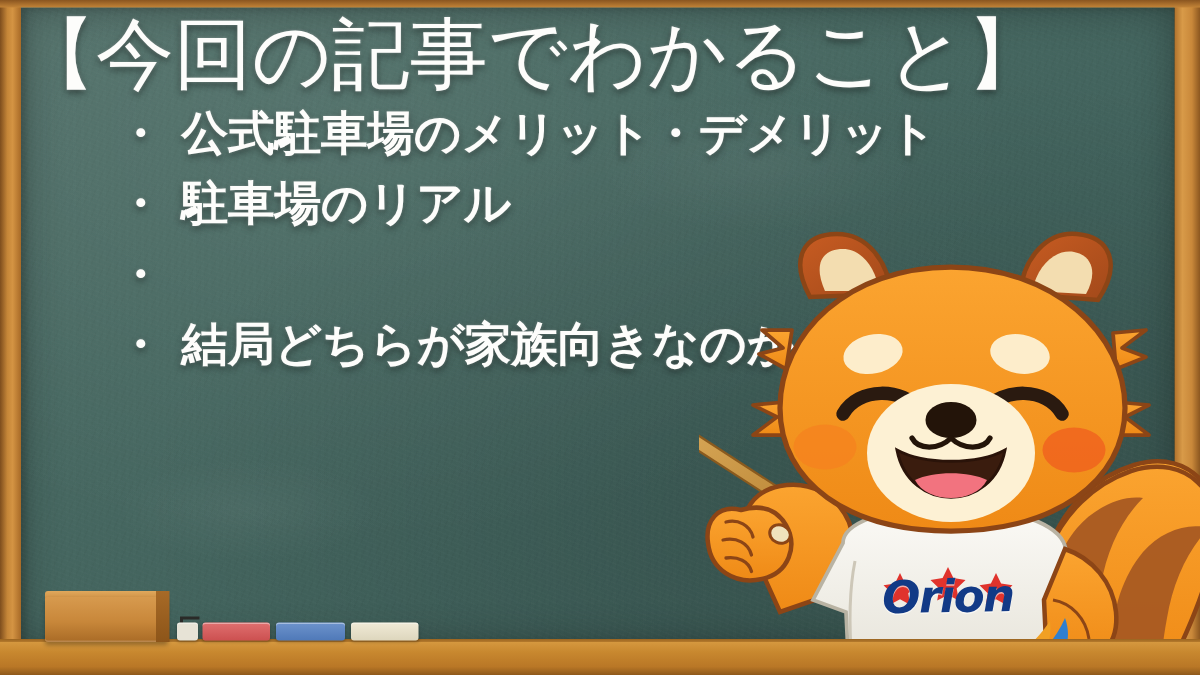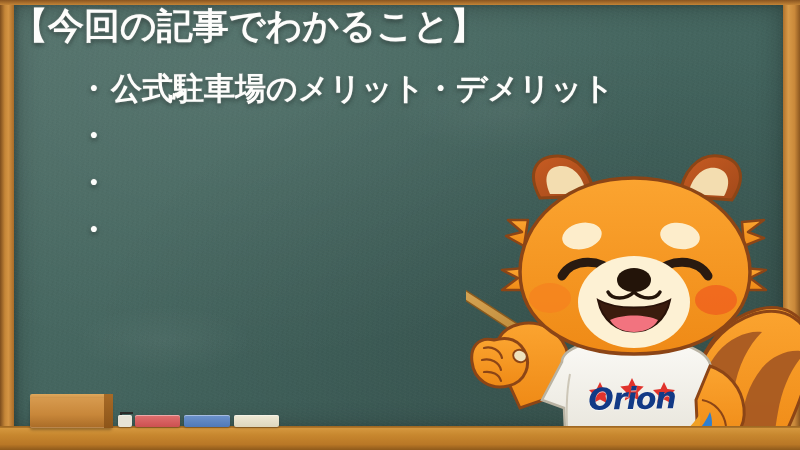--- a/index.html
+++ b/index.html
@@ -41,32 +41,32 @@
     position:absolute;inset:0;opacity:.35;pointer-events:none;
     background-image:
       repeating-linear-gradient(22deg, rgba(255,255,255,.035) 0 1px, rgba(0,0,0,0) 1px 3px),
       repeating-linear-gradient(-68deg, rgba(0,0,0,.035) 0 1px, rgba(0,0,0,0) 1px 4px),
       repeating-linear-gradient(90deg, rgba(255,255,255,.02) 0 2px, rgba(0,0,0,0) 2px 5px);
   }
   .smudge{position:absolute;border-radius:50%;pointer-events:none;}
   
   .title{
     position:absolute;left:12px;top:2px;
-    font-size:36px;font-weight:bold;color:#fdfdfb;letter-spacing:0px;
+    font-size:52px;font-weight:normal;color:#fdfdfb;letter-spacing:0px;
     text-shadow:0 2px 5px rgba(0,0,0,.45), 0 0 2px rgba(255,255,255,.35);
     white-space:nowrap;
   }
   .bullets{position:absolute;left:78px;top:68px;width:500px;}
   .bullet-row{
     display:flex;align-items:flex-start;height:47px;
     font-size:31px;font-weight:bold;color:#fdfdfb;white-space:nowrap;
     text-shadow:0 2px 5px rgba(0,0,0,.42), 0 0 2px rgba(255,255,255,.3);
   }
   .bullet-dot{flex:0 0 auto;margin-right:2px;}
-  .bullet-text{flex:0 1 auto;}
+  .bullet-text{flex:0 1 auto;margin-left:10px;}
   
   .eraser{
     position:absolute;left:30px;bottom:22px;width:82px;height:30px;
     background:linear-gradient(180deg,#d79a4e 0%,#c8873a 55%,#a96b26 100%);
     border-radius:2px;box-shadow:0 -1px 0 rgba(255,255,255,.18) inset,0 2px 3px rgba(0,0,0,.3);
   }
   .eraser-top{position:absolute;left:30px;bottom:50px;width:82px;height:6px;
     background:linear-gradient(180deg,#e0a85c,#cd8e42);border-radius:2px 2px 0 0;}
   .eraser-side{position:absolute;left:104px;bottom:22px;width:9px;height:34px;
     background:linear-gradient(180deg,#a76a27,#8d5519);}
@@ -107,26 +107,28 @@
 
   <div class="title">【今回の記事でわかること】</div>
 
   <div class="bullets">
     <div class="bullet-row">
       <span class="bullet-dot">・</span>
       <span class="bullet-text">公式駐車場のメリット・デメリット</span>
     </div>
     <div class="bullet-row">
       <span class="bullet-dot">・</span>
-    </div>
-    <div class="bullet-row">
-      <span class="bullet-dot">・</span>
-    </div>
-    <div class="bullet-row">
-      <span class="bullet-dot">・</span>
+      <span class="bullet-text">駐車場のリアル</span>
+    </div>
+    <div class="bullet-row">
+      <span class="bullet-dot">・</span>
+    </div>
+    <div class="bullet-row">
+      <span class="bullet-dot">・</span>
+      <span class="bullet-text">結局どちらが家族向きなのか</span>
     </div>
   </div>
 
   <div class="mascot">
     <svg width="334" height="300" viewBox="0 0 334 300">
       <defs>
         <linearGradient id="fur" x1="0" y1="0" x2="0" y2="1">
           <stop offset="0%" stop-color="#fba430"></stop>
             <stop offset="100%" stop-color="#ef8a16"></stop>
         </linearGradient>

